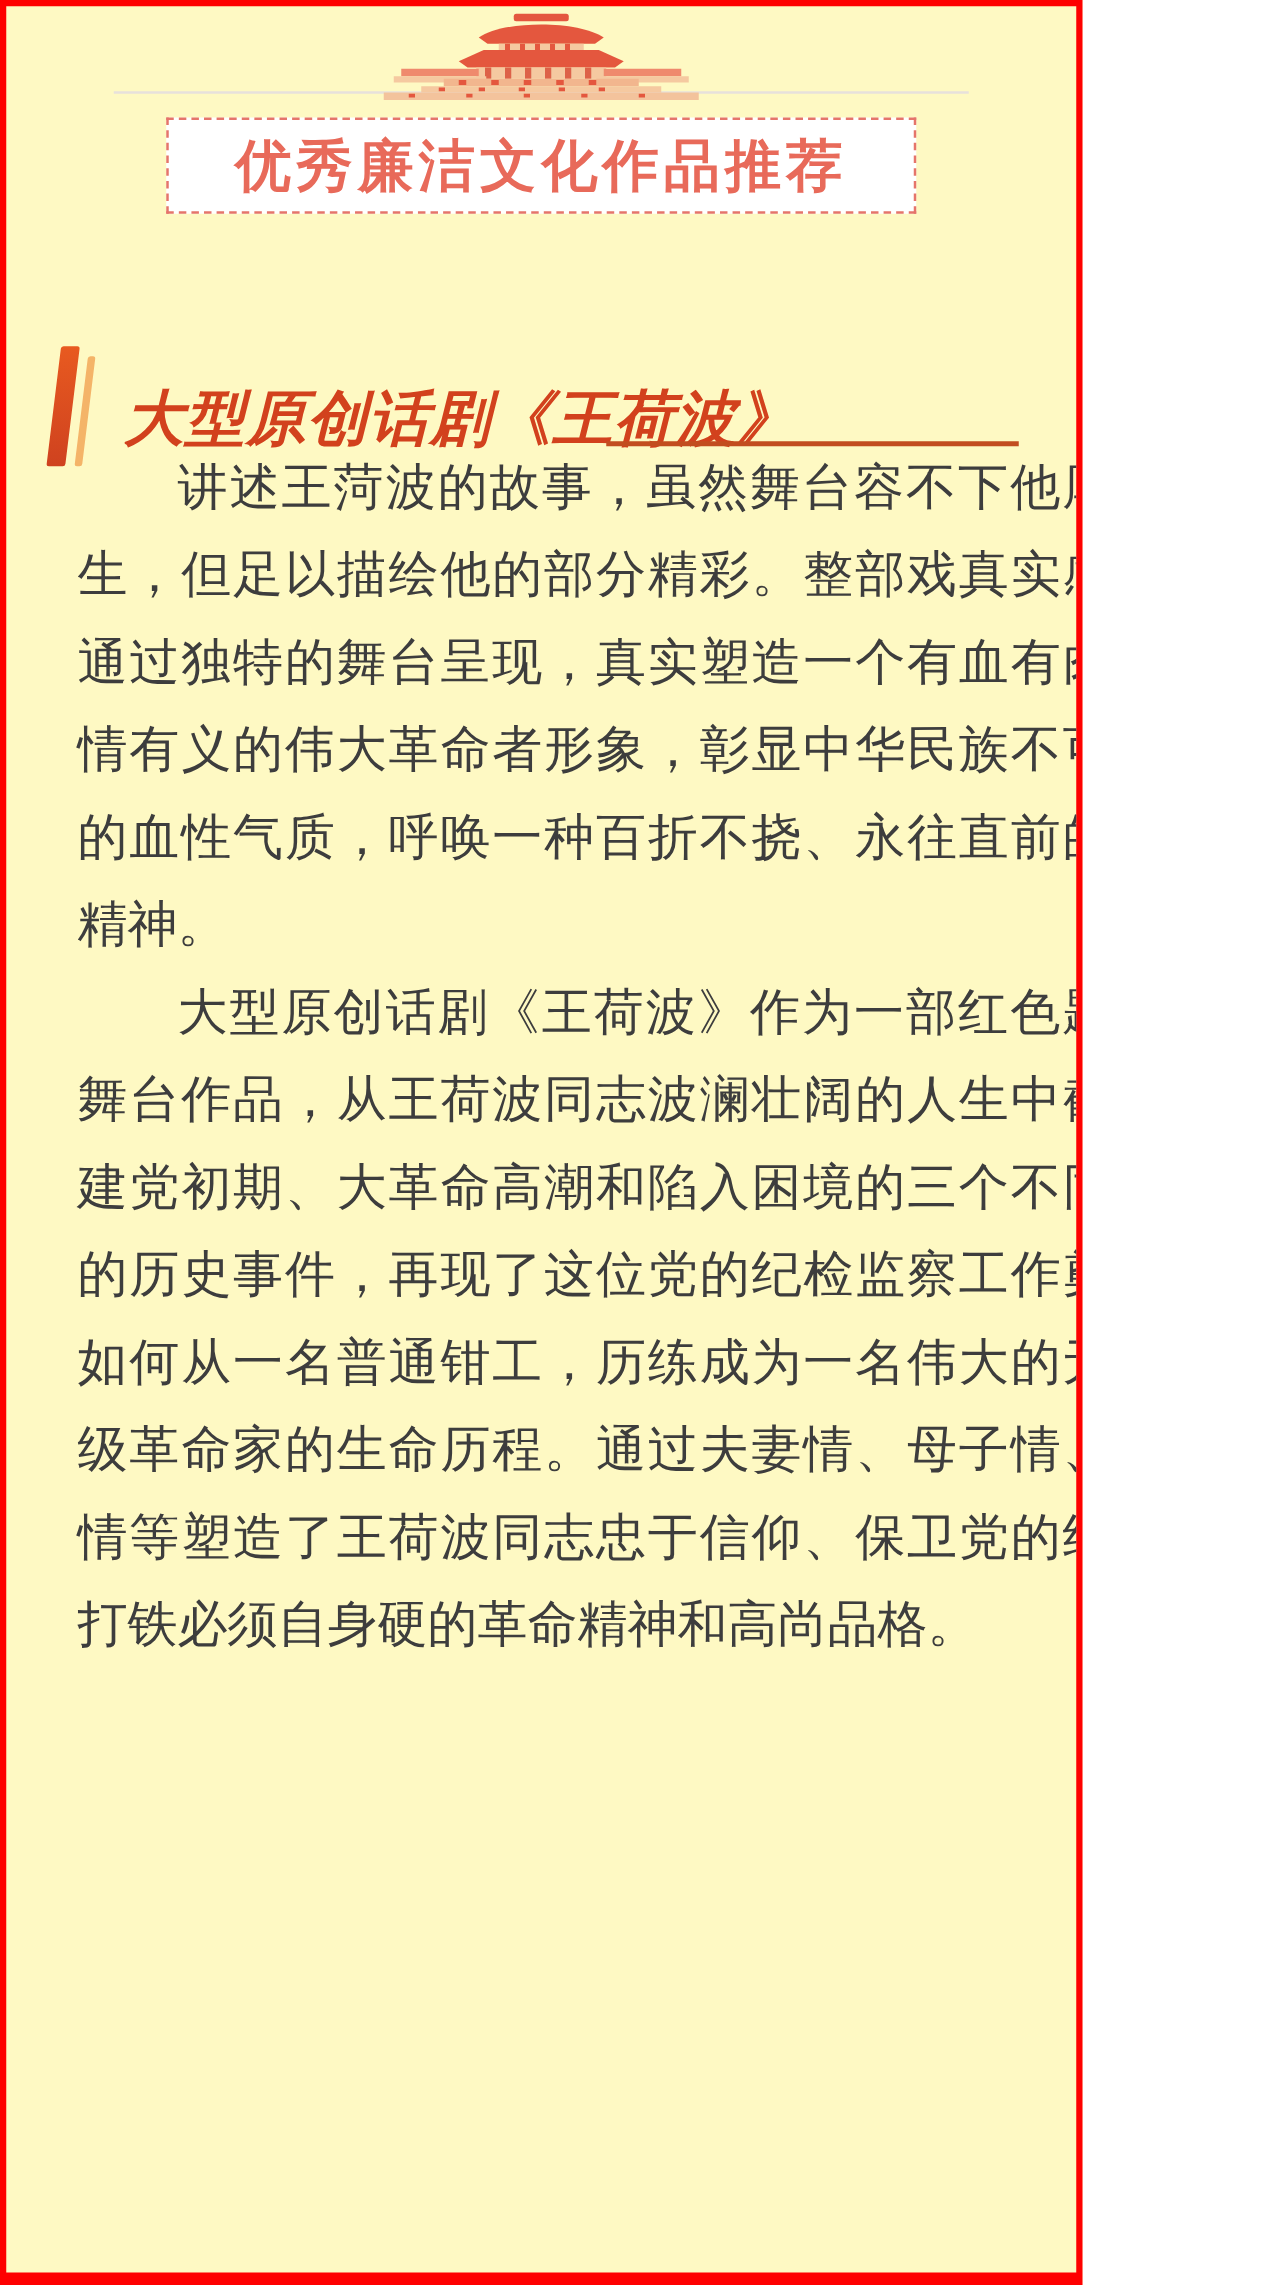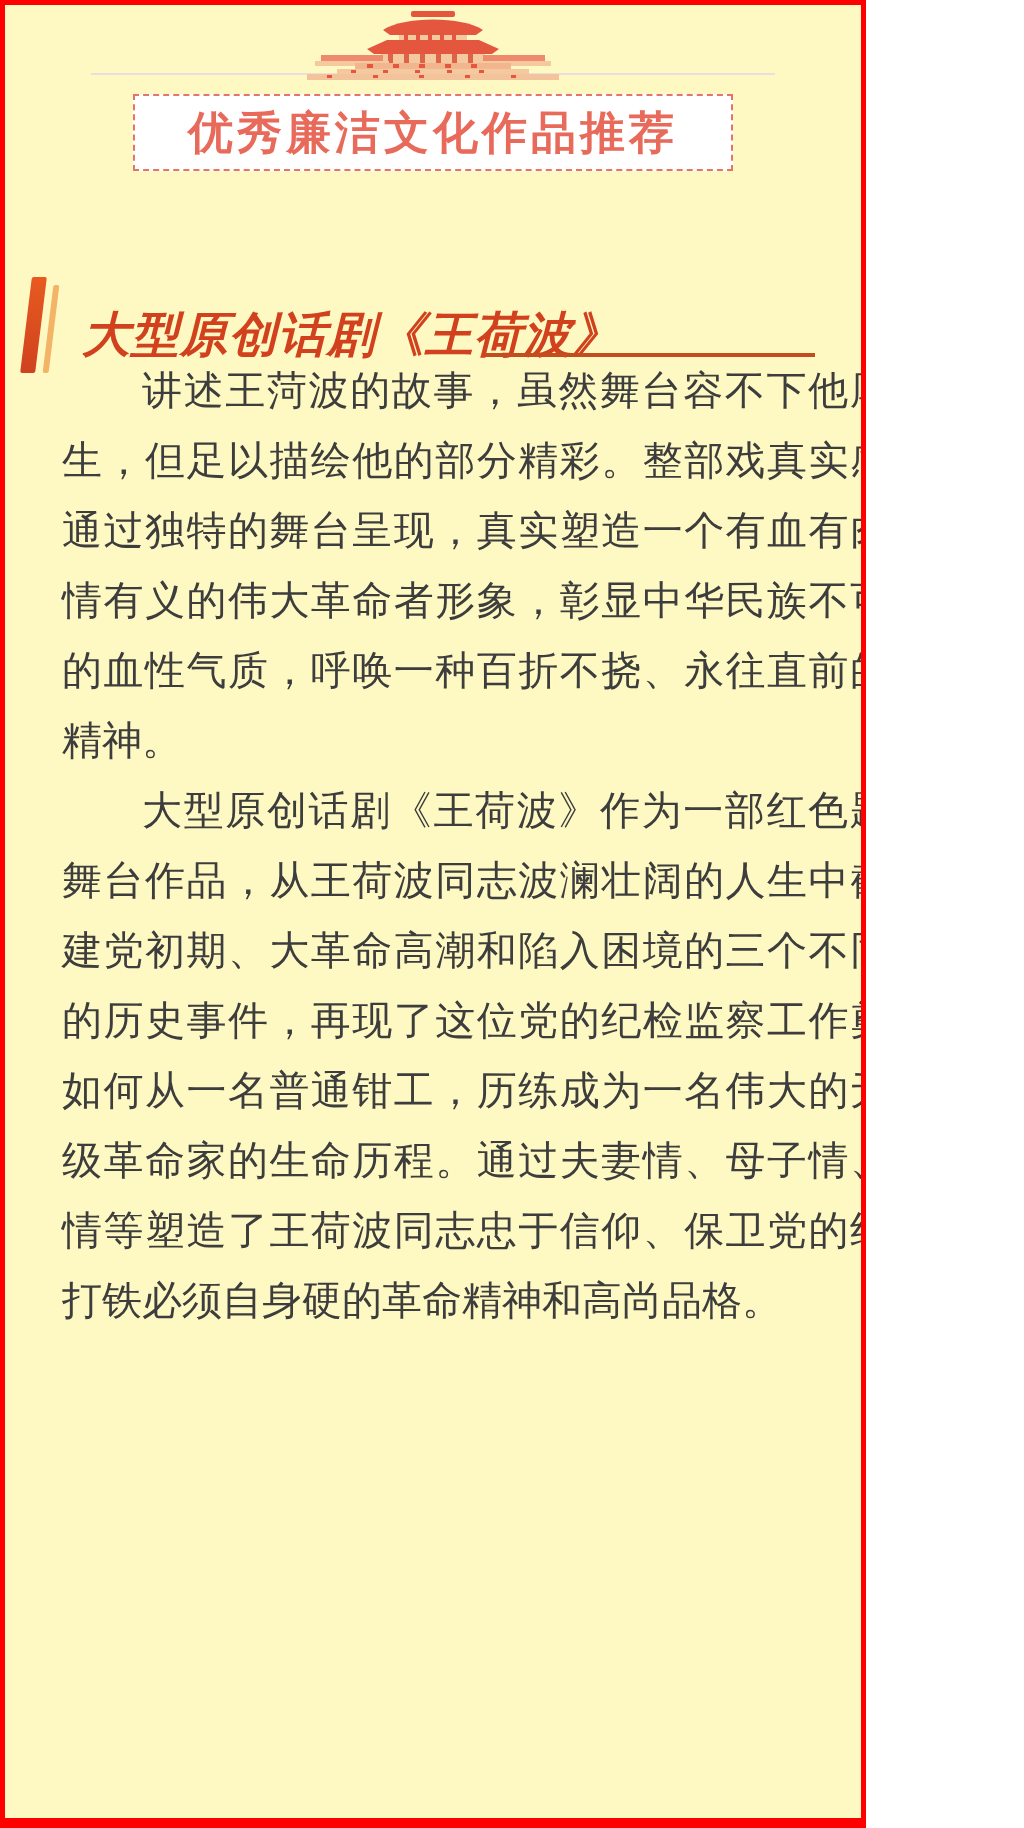--- a/index.html
+++ b/index.html
@@ -27,21 +27,21 @@
     display:flex; align-items:center; justify-content:center;
     background:#fff;
   }
   .title-text {
     font-size:45px; font-weight:bold; letter-spacing:4px;
     color:#e86a5a; white-space:nowrap;
   }
 
   
   .section-head {
-    position:absolute; top:272px; left:21px; right:46px; height:96px;
+    position:absolute; top:272px; left:38px; right:46px; height:96px;
     display:flex; align-items:flex-end;
   }
   .accent-bars { display:flex; align-items:flex-end; height:96px; }
   .bar-thick {
     width:15px; height:96px; border-radius:2px;
     background:linear-gradient(180deg,#e85a20,#cf421f);
     transform:skewX(-7deg);
   }
   .bar-thin {
     width:6px; height:88px; margin-left:7px; border-radius:2px;

